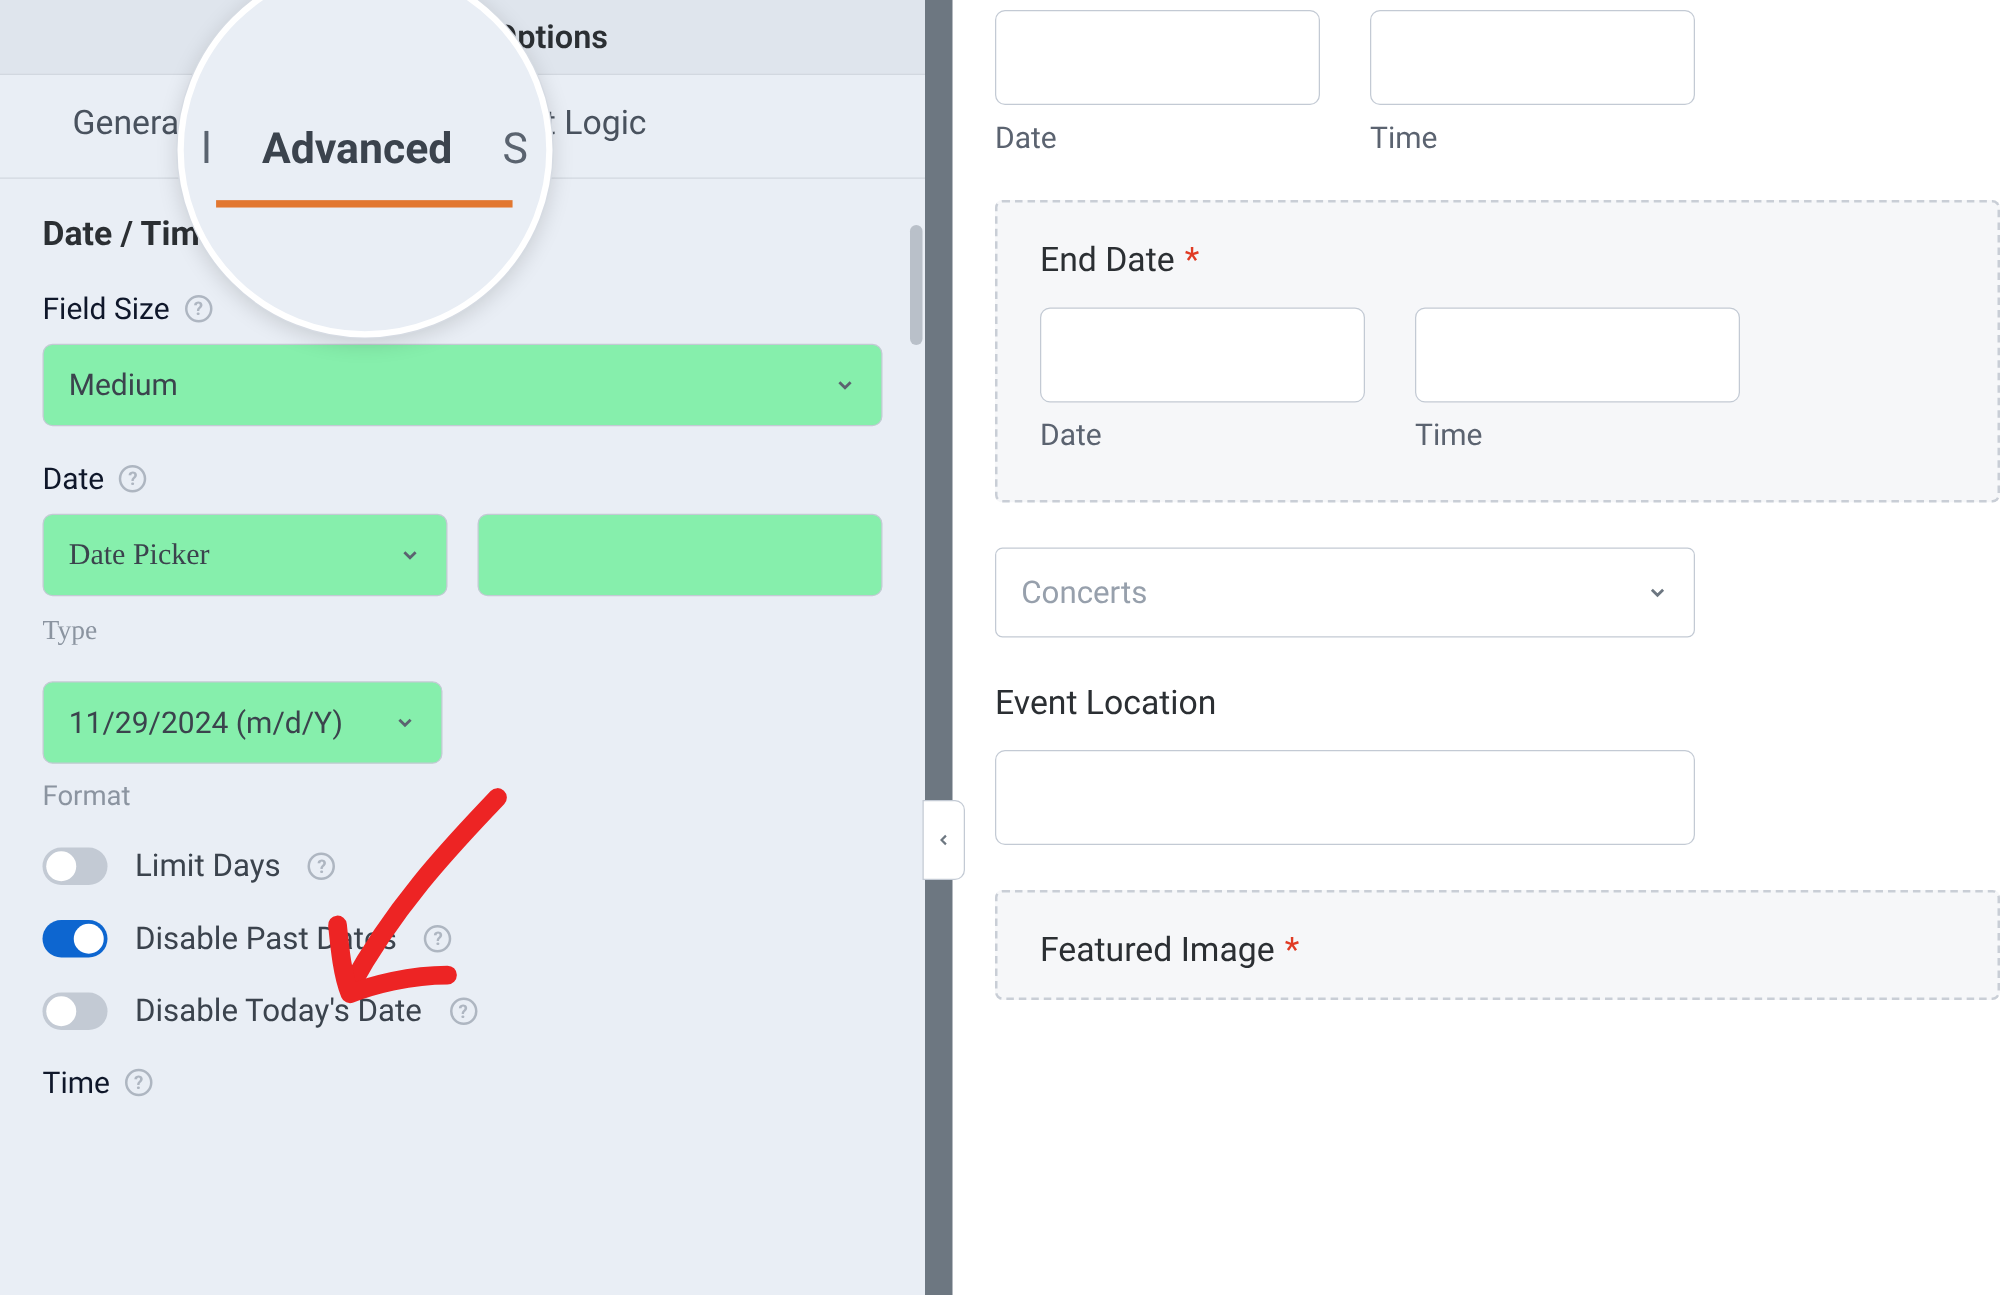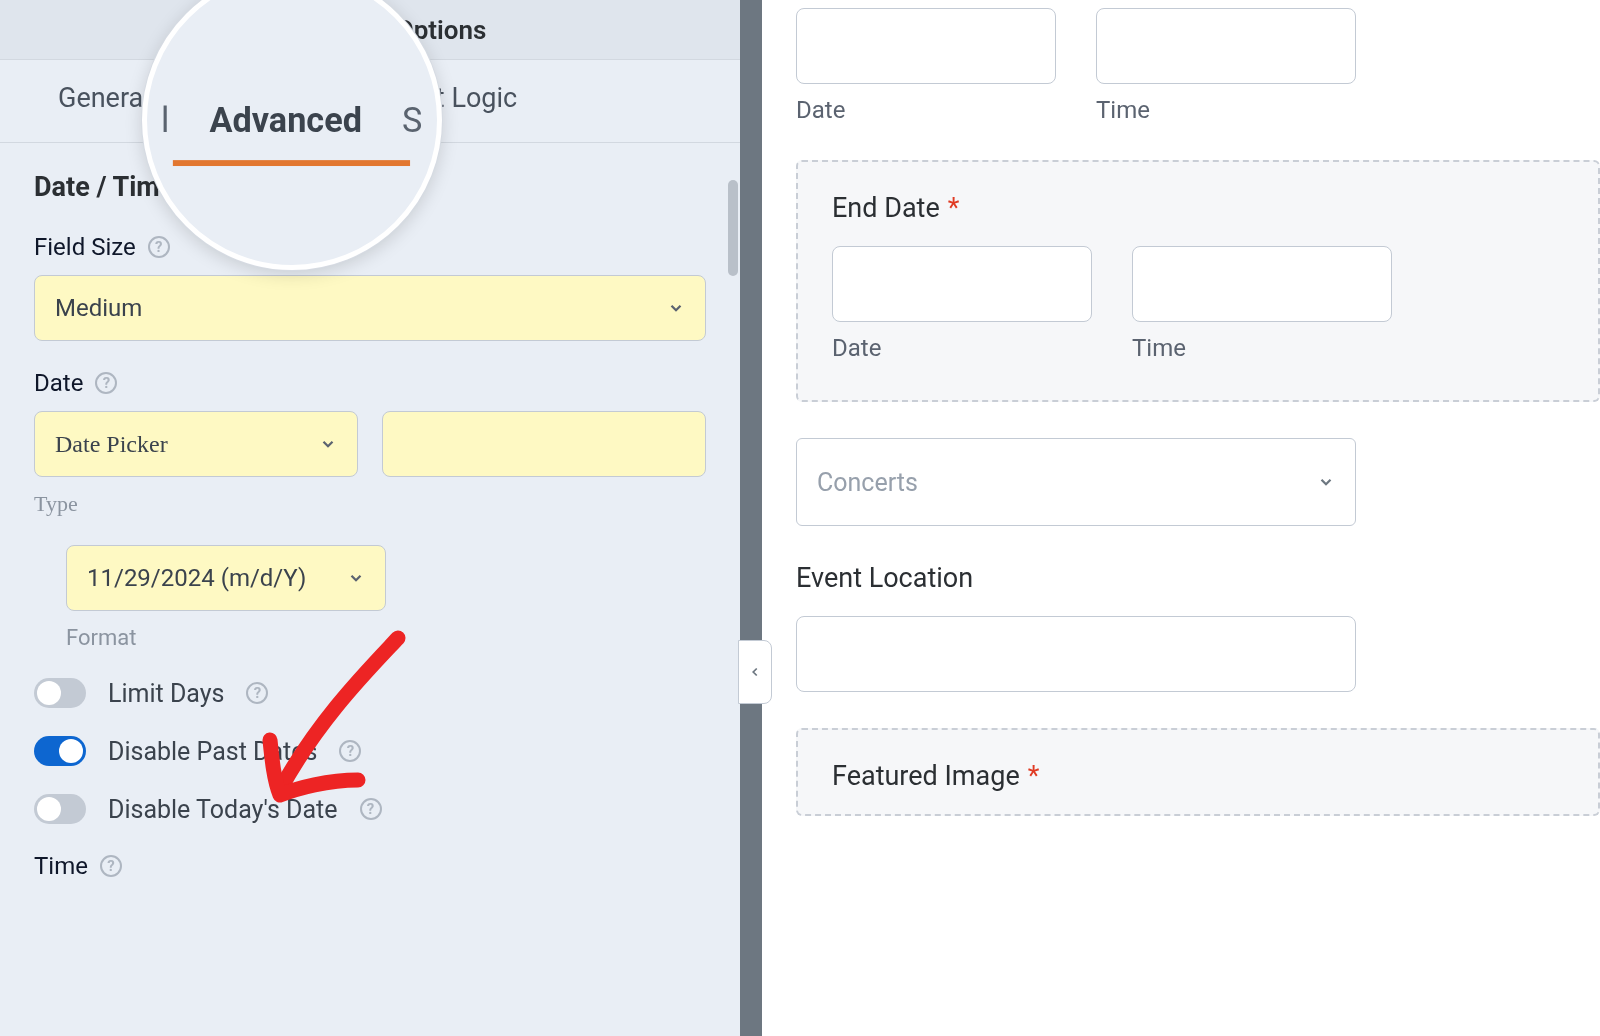--- a/index.html
+++ b/index.html
@@ -46,27 +46,27 @@
   .section-title { font-size:27px; font-weight:700; color:#2b2f33; margin-bottom:30px; }
   .section-title .id-text { color:#7f8994; font-weight:600; }
 
   .field-group { margin-bottom:28px; }
   .field-label-row { display:flex; align-items:center; gap:12px; margin-bottom:14px; }
   .field-label { font-size:24px; color:#0f172a; }
   .field-sublabel { font-size:22px; color:#8b94a0; margin-top:14px; }
   .help-icon { width:22px; height:22px; border:2px solid #aeb6c1; border-radius:50%; color:#aeb6c1; font-size:15px; font-weight:700; display:flex; align-items:center; justify-content:center; }
 
   .select-control, .text-control {
-    width:100%; height:66px; background:#fef9c3; border:1px solid #c3cad4; border-radius:8px;
+    width:100%; height:66px; background:#86efac; border:1px solid #c3cad4; border-radius:8px;
     display:flex; align-items:center; padding:0 20px; font-size:24px; color:#3b434d; justify-content:space-between;
   }
   .select-control .chev { color:#5b6370; }
   .two-col { display:flex; gap:24px; }
   .two-col > * { flex:1;font-family:Liberation Serif, serif; }
-  .narrow { width:320px;margin-left:32px; }
+  .narrow { width:320px; }
 
   .toggle-row { display:flex; align-items:center; gap:22px; margin-bottom:28px; }
   .toggle { width:52px; height:30px; border-radius:999px; background:#c3cad4; position:relative; cursor:pointer; }
   .toggle .knob { width:24px; height:24px; border-radius:50%; background:#fff; position:absolute; top:3px; left:3px; }
   .toggle.on { background:#0d66d0; }
   .toggle.on .knob { left:auto; right:3px; }
   .toggle-label { font-size:25px; color:#3b434d;text-align:right; }
 
   
   .lens {
@@ -104,21 +104,21 @@
   
   .right-panel { flex:1; padding: 8px 0 0 34px; overflow:hidden; background:#fff; }
   .form-row { margin-bottom:36px; }
   .form-label { font-size:27px; font-weight:400; color:#2b2f33; margin-bottom:22px; display:flex; align-items:center; gap:8px; }
   .req { color:#e03b24; font-size:27px; }
   .input-pair { display:flex; gap:40px; }
   .input-box { width:260px; height:76px; border:1px solid #c3cad4; border-radius:8px; background:#fff; }
   .sublabel { font-size:24px; color:#5b6370; margin-top:12px; }
   .dashed-box { border:2px dashed #c9ced6; border-radius:6px; padding:30px 34px 38px 34px; background:#f6f7f9; }
   .dashed-box .input-box { background:#fff; }
-  .single-wide { width:560px; height:88px; border:1px solid #c3cad4; border-radius:6px; background:#fff; display:flex; align-items:center; padding:0 20px; justify-content:space-between; }
+  .single-wide { width:560px; height:72px; border:1px solid #c3cad4; border-radius:6px; background:#fff; display:flex; align-items:center; padding:0 20px; justify-content:space-between; }
   .single-wide .val { color:#97a0ac; font-size:25px; }
   .right-panel .row-plain .input-box { width:560px; }
 
   svg { display:block; }
 </style>
 </head>
 <body>
 
 <div class="app">
 

